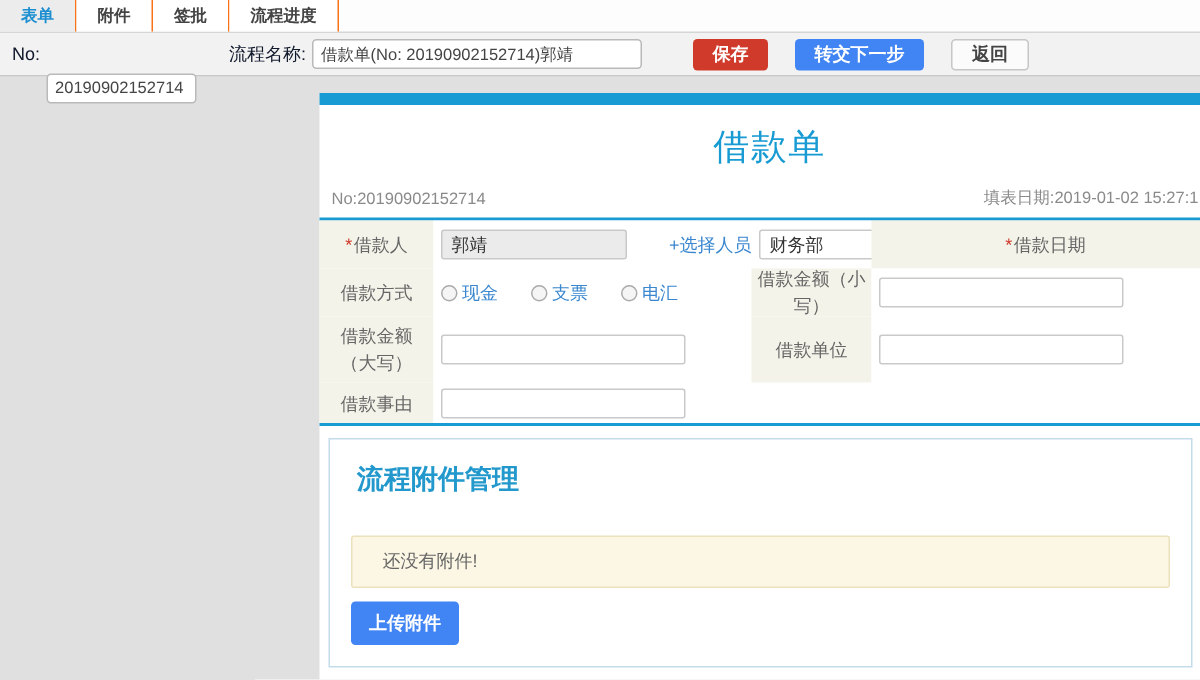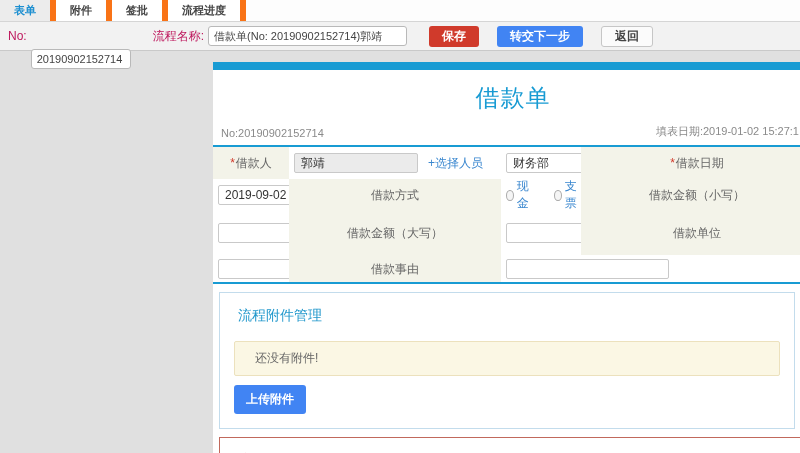--- a/index.html
+++ b/index.html
@@ -14,41 +14,41 @@
   }
   
   .tabbar {
     position:absolute; top:0; left:0; width:800px; height:22px;
     background:#fdfdfd; border-bottom:1px solid #d5d5d5;
     display:flex; align-items:stretch;
   }
   .tab {
     padding:0 14px; display:flex; align-items:center;
     font-size:11px; font-weight:bold; color:#444;
-    border-right:6px solid #f97316; background:#fff; cursor:pointer;
+    border-right:1px solid #f97316; background:#fff; cursor:pointer;
   }
   .tab.active { background:#ececec; color:#1d8fd0; }
   
   .toolbar {
     position:absolute; top:22px; left:0; width:800px; height:29px;
     background:#f2f2f2; border-bottom:1px solid #c9c9c9;
     display:flex; align-items:center; padding:0 6px;
   }
-  .tlabel { font-size:12px; color:#be185d; margin:0 4px 0 2px; white-space:nowrap; }
+  .tlabel { font-size:12px; color:#0f172a; margin:0 4px 0 2px; white-space:nowrap; }
   .tinput {
     height:20px; border:1px solid #b9b9b9; border-radius:3px;
     background:#fff; font-size:11px; color:#444; padding:0 5px;
     font-family:"Liberation Sans","DejaVu Sans",sans-serif;
   }
   .btn {
     height:21px; border:none; border-radius:3px; font-size:12px; font-weight:bold;
     color:#fff; padding:0 13px; cursor:pointer; white-space:nowrap;
     font-family:"Liberation Sans","DejaVu Sans",sans-serif;
   }
-  .btn-save { background:#d03a2b; margin-left:22px; }
+  .btn-save { background:#d03a2b; margin-left:34px; }
   .btn-next { background:#4184f3; margin-left:18px; }
   .btn-back { background:#fbfbfb; color:#444; border:1px solid #c6c6c6; margin-left:18px; }
   
   .panel {
     position:absolute; left:213px; top:62px; width:600px; height:420px;
     background:#fff;
   }
   .bluebar { height:8px; background:#189bd3; }
   .form-title {
     text-align:center; color:#189bd3; font-size:24px;
@@ -62,42 +62,42 @@
   .form-table {
     border-top:2px solid #189bd3; border-bottom:2px solid #189bd3;
     display:grid;
     grid-template-columns:76px 212px 80px 1fr;
     grid-template-rows:32px 32px 44px 27px;
   }
   .flabel {
     background:#f3f3e9; display:flex; align-items:center; justify-content:center;
     text-align:center; font-size:12px; color:#666; padding:2px 4px; line-height:1.5;
   }
-  .fcell { display:flex; align-items:center; padding-left:5px; background:#fff; }
+  .fcell { display:flex; align-items:center; padding-left:5px; background:#fff;justify-content:space-between; }
   .req { color:#d03a2b; margin-right:1px; }
   .finput {
     height:20px; border:1px solid #c9c9c9; border-radius:2px; background:#fff;
     font-size:12px; color:#333; padding:0 6px;
     font-family:"Liberation Sans","DejaVu Sans",sans-serif;
   }
   .finput.readonly { background:#ebebeb; }
   .flink { color:#3a87cf; font-size:12px; margin-left:10px; text-decoration:none; white-space:nowrap; cursor:pointer; }
   .radio-group { display:flex; align-items:center; gap:22px; }
   .radio-opt { display:flex; align-items:center; gap:3px; cursor:pointer; }
   .radio-circle {
     width:11px; height:11px; border-radius:50%;
     border:1px solid #aaa; background:#f5f5f5; display:inline-block;
   }
   .radio-text { color:#3a87cf; font-size:12px; }
   
   .attach-box {
     margin:8px 18px 0 6px; border:1px solid #c3dcec; background:#fff;
     padding:10px 14px 14px 14px;
   }
-  .attach-heading { color:#2298cc; font-size:14px; font-weight:normal; padding:4px 0 16px 4px; }
+  .attach-heading { color:#2298cc; font-size:18px; font-weight:bold; padding:4px 0 26px 4px; }
   .attach-alert {
     background:#fbf7e4; border:1px solid #ece1bd; border-radius:2px;
     padding:8px 20px; font-size:12px; color:#666;
   }
   .btn-upload {
     margin-top:9px; background:#4184f3; color:#fff; border:none; border-radius:3px;
     font-size:12px; font-weight:bold; padding:6px 12px; cursor:pointer;
     font-family:Liberation Serif, serif;
   }
   
@@ -122,21 +122,21 @@
     </div>
   <div class="tab">
       <span>流程进度</span>
     </div>
 </div>
 
 <div class="toolbar">
   <span class="tlabel">No:</span>
   <input class="tinput" style="width: 100px; margin-top: 46px;" value="20190902152714">
   <span class="tlabel" style="margin-left:22px;">流程名称:</span>
-  <input class="tinput" style="width: 199px;" value="借款单(No: 20190902152714)郭靖">
+  <input class="tinput" style="width: 220px;" value="借款单(No: 20190902152714)郭靖">
   <button class="btn btn-save">保存</button>
   <button class="btn btn-next">转交下一步</button>
   <button class="btn btn-back">返回</button>
 </div>
 
 <div class="panel">
   <div class="bluebar"></div>
   <div class="form-title">借款单</div>
   <div class="form-meta">
     <span>No:20190902152714</span>
@@ -154,23 +154,20 @@
       <a class="flink">+选择人员</a>
     </div>
     <div class="fcell">
       <input class="finput" style="width: 130px;" value="财务部">
       <a class="flink">+选择部门</a>
     </div>
 
     <div class="flabel">
       <span class="req">*</span>
         <span>借款日期</span>
-    </div>
-    <div class="fcell">
-      <input class="finput" style="width: 102px;" value="2019-09-02">
     </div>
     <div class="flabel">
       <span>借款方式</span>
     </div>
     <div class="fcell">
       <div class="radio-group">
         <span class="radio-opt">
           <span class="radio-circle"></span>
           <span class="radio-text">现金</span>
         </span>

